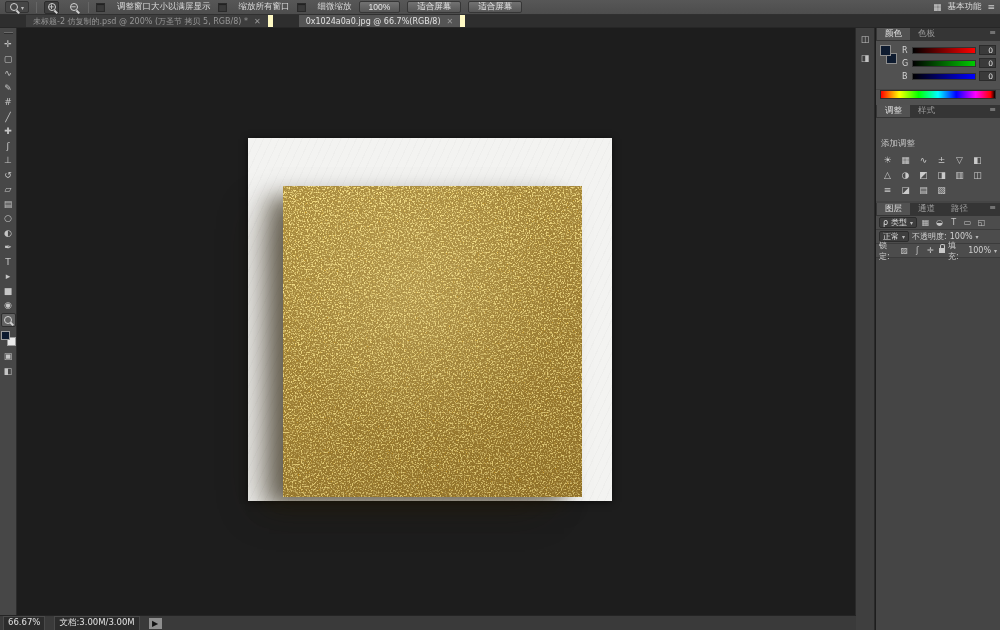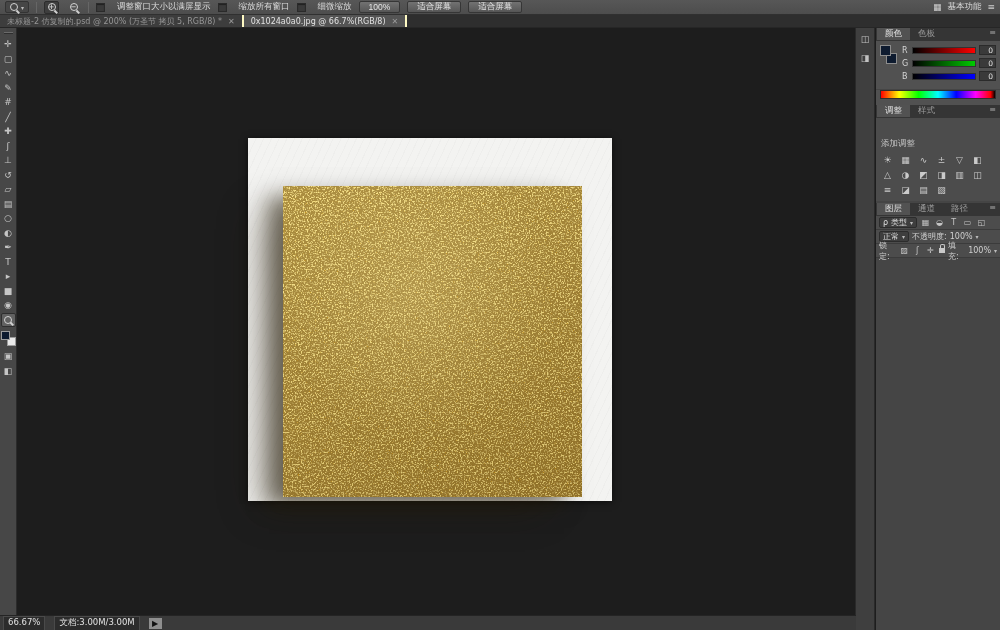--- a/index.html
+++ b/index.html
@@ -16,21 +16,21 @@
   .mag-btn { display:flex; align-items:center; justify-content:center; width:15px; height:13px; border-radius:2px; }
   .mag-btn.pressed { background:#3e3e3e; border:1px solid #2d2d2d; }
   .cb-group { display:flex; align-items:center; gap:12px; color:#dcdcdc; }
   .cb { width:9px; height:9px; background:#3a3a3a; border:1px solid #2a2a2a; box-shadow:inset 0 1px 1px rgba(0,0,0,.45); }
   .btn { height:12px; padding:0 9px; background:linear-gradient(#727272,#565656); border:1px solid #363636; border-radius:2px; font-size:8.5px; color:#e6e6e6; display:flex; align-items:center; }
   #ob-right { margin-left:auto; display:flex; align-items:center; gap:6px; }
   .ws-icon { font-size:9px; color:#cfcfcf; }
 
   
   #tab-bar { position:absolute; top:15px; left:0; width:1000px; height:13px; background:#2e2e2e; display:flex; font-size:8px; border-bottom:1px solid #262626; }
-  .doc-tab { display:flex; align-items:center; gap:6px; padding:0 7px; border-right:2px solid #fef9c3; white-space:nowrap; }
+  .doc-tab { display:flex; align-items:center; gap:6px; padding:0 7px; border-right:5px solid #fef9c3; white-space:nowrap;margin-left:26px; }
   .doc-tab.inactive { background:#3d3d3d; color:#969696; }
   .doc-tab.active { background:#545454; color:#e2e2e2; }
   .tab-close { font-size:8px; color:#9a9a9a; }
 
   
   #tool-strip { position:absolute; top:28px; left:0; width:17px; bottom:15px; background:#474747; border-right:1px solid #2b2b2b; display:flex; flex-direction:column; align-items:center; padding-top:4px; }
   .grip { width:9px; height:2px; border-top:1px solid #6a6a6a; border-bottom:1px solid #2f2f2f; margin-bottom:3px; }
   .tool { width:15px; height:14px; display:flex; align-items:center; justify-content:center; font-size:9px; color:#c6c6c6; margin-bottom:0.5px; }
   .tool.selected { background:#616161; border:1px solid #2e2e2e; border-radius:2px; }
   .tool-swatches { position:relative; width:15px; height:15px; margin:4px 0 3px; }

